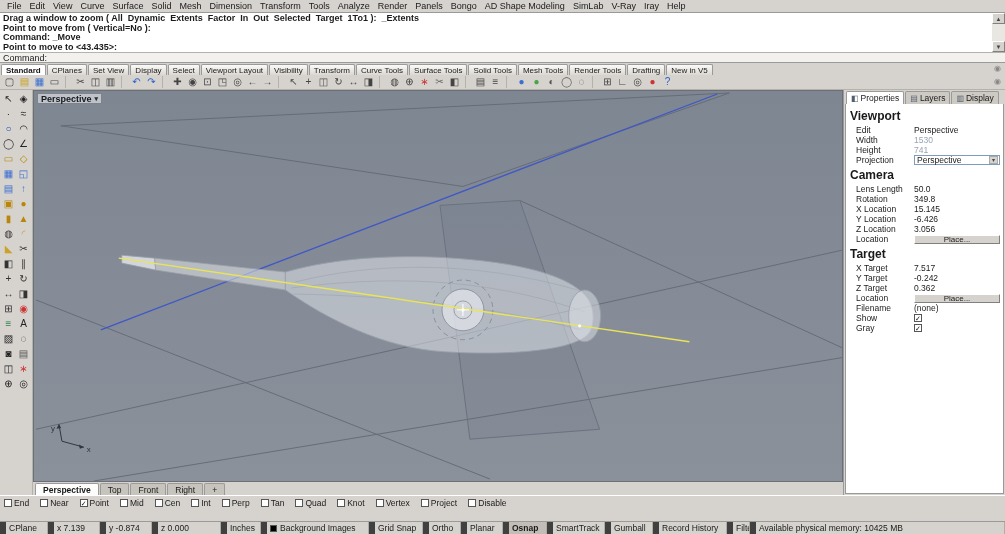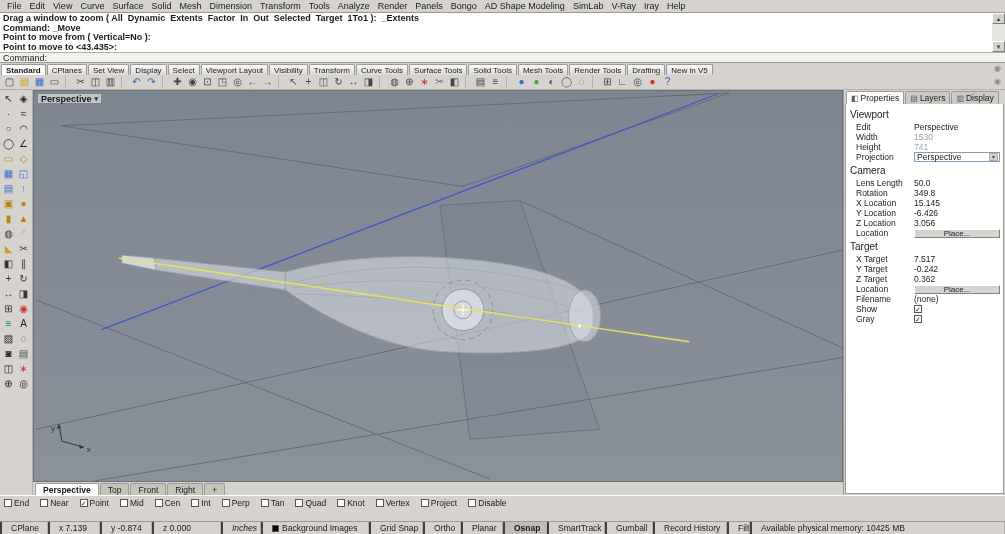--- a/index.html
+++ b/index.html
@@ -49,40 +49,40 @@
   .vptab { font-size:8.5px; padding:0 7px; height:12px; line-height:12px; background:#c7c4bd; border:1px solid #9a9a9a; border-bottom:none; margin-right:1px; border-radius:2px 2px 0 0; cursor:default; }
   .vptab.active { background:#fdfdfc; font-weight:bold; }
 
   
   .right-panel { width:162px; background:#d6d3ce; border-left:1px solid #9a9a9a; display:flex; flex-direction:column; }
   .panel-tabs { height:14px; display:flex; align-items:flex-end; padding-left:2px; background:#d6d3ce; }
   .ptab { display:flex; align-items:center; gap:2px; font-size:8.5px; padding:0 4px; height:13px; background:#cdc9c3; border:1px solid #9a9a9a; border-bottom:none; margin-right:1px; border-radius:2px 2px 0 0; cursor:default; }
   .ptab.active { background:#fff; }
   .ptab-icon { font-size:8px; color:#55606e; }
   .panel-body { flex:1; background:#fff; border:1px solid #9a9a9a; border-top:none; margin:0 1px 1px 1px; overflow:hidden; padding-top:2px; }
-  .psec-title { font-weight:normal; font-size:10px; padding:3px 0 2px 4px; }
+  .psec-title { font-weight:bold; font-size:12px; padding:3px 0 2px 4px; }
   .prow { display:flex; align-items:center; height:10px; padding-left:10px; }
   .plabel { flex:0 0 58px; font-size:8.5px; color:#222; }
   .pvalue { font-size:8.5px; color:#222; }
   .pvalue.muted { color:#98a4b5; }
   .pselect { width:86px; height:10px; border:1px solid #7f9db9; background:#fff; display:flex; align-items:center; justify-content:space-between; font-size:8.5px; padding:0 1px 0 2px; cursor:default; }
   .pselect-arrow { font-size:6px; background:#d6d3ce; border:1px solid #aaa; width:9px; text-align:center; height:8px; line-height:7px; color:#444; }
   .pbutton { width:86px; height:9px; background:#d6d3ce; border:1px solid; border-color:#fff #808080 #808080 #fff; font-size:8px; text-align:center; line-height:8px; cursor:default; }
   .pcheck { width:8px; height:8px; border:1px solid #555; background:#fff; font-size:7px; line-height:7px; text-align:center; color:#111; cursor:default; }
 
   
   .osnap-row { height:14px; background:#d6d3ce; border-top:1px solid #fff; display:flex; align-items:center; padding-left:4px; gap:11px; }
   .oitem { display:flex; align-items:center; gap:2px; font-size:8.5px; cursor:default; }
   .obox { width:8px; height:8px; border:1px solid #555; background:#fff; font-size:7px; line-height:7px; text-align:center; }
 
   .spacer-row { height:12px; background:#d6d3ce; }
 
   
   .status-bar { height:13px; background:#d6d3ce; border-top:1px solid #9a9a9a; display:flex; align-items:stretch; }
-  .scell { font-size:8.5px; display:flex; align-items:center; padding:0 9px; border-right:1px solid #b0ada7; border-left:2px solid #404040; white-space:nowrap; overflow:hidden; cursor:default; }
+  .scell { font-size:8.5px; display:flex; align-items:center; padding:0 3px; border-right:1px solid #b0ada7; border-left:6px solid #404040; white-space:nowrap; overflow:hidden; cursor:default; }
   .scell.active { background:#c2beb7; font-weight:bold; }
   .scell.info { flex:1; }
   .swatch { width:7px; height:7px; background:#000; display:inline-block; margin-right:3px; border:1px solid #555; }
 </style>
 </head>
 <body>
 
 <div class="app">
 
   <div class="menu-bar" id="menu-bar">
@@ -103,22 +103,22 @@
       <span class="menu-item">AD Shape Modeling</span>
       <span class="menu-item">SimLab</span>
       <span class="menu-item">V-Ray</span>
       <span class="menu-item">Iray</span>
       <span class="menu-item">Help</span>
     </div>
 
   <div class="cmd-wrap">
     <div class="cmd-history" id="cmd-history-lines">
         <div class="cmd-line">Drag a window to zoom ( All  Dynamic  Extents  Factor  In  Out  Selected  Target  1To1 ):  _Extents</div>
+        <div class="cmd-line">Point to move from ( Vertical=No ):</div>
         <div class="cmd-line">Command: _Move</div>
-        <div class="cmd-line">Point to move from ( Vertical=No ):</div>
         <div class="cmd-line">Point to move to &lt;43.435&gt;:</div>
       </div>
     <div class="cmd-scroll">
       <div class="scroll-btn">▲</div>
       <div class="scroll-track"></div>
       <div class="scroll-btn">▼</div>
     </div>
   </div>
 
   <div class="cmd-prompt">
@@ -474,21 +474,21 @@
       </div>
       <div class="scell" style="width: 52px;">
         <span>x 7.139</span>
       </div>
       <div class="scell" style="width: 52px;">
         <span>y -0.874</span>
       </div>
       <div class="scell" style="width: 69px;">
         <span>z 0.000</span>
       </div>
-      <div class="scell" style="width: 40px; font-style: italic;">
+      <div class="scell" style="width: 40px;">
         <span>Inches</span>
       </div>
       <div class="scell" style="width: 108px;">
         <span class="swatch" style="background: rgb(0, 0, 0);"></span>
         <span>Background Images</span>
       </div>
       <div class="scell" style="width: 54px;">
         <span>Grid Snap</span>
       </div>
       <div class="scell" style="width: 38px;">

